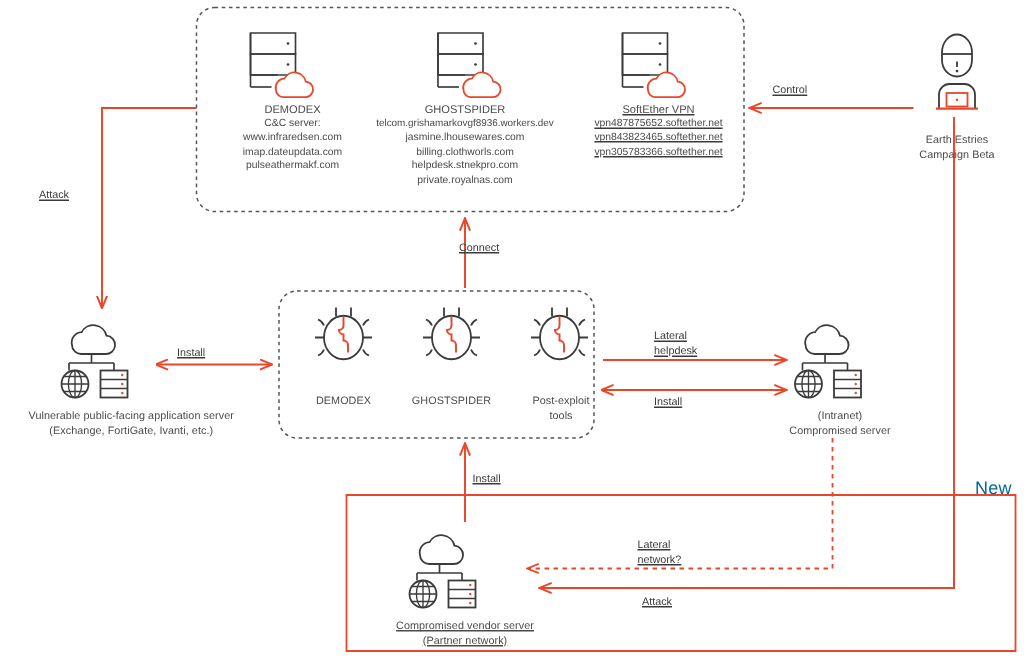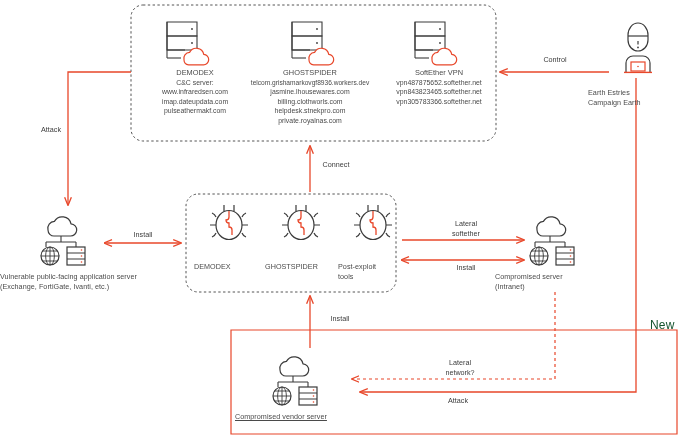--- a/index.html
+++ b/index.html
@@ -14,34 +14,35 @@
     background:#ffffff;
     overflow:hidden;
   }
   #svg-layer{
     position:absolute;
     left:0;top:0;
     width:690px;height:439px;
   }
   .node-label{
     position:absolute;
-    text-align:left;
+    text-align:center;
     font-size:7.2px;
     line-height:9.5px;
     color:#4a4a4a;
     letter-spacing:0.05px;
     white-space:nowrap;
   }
   .edge-label{
     position:absolute;
-    text-align:center;
+    text-align:left;
     font-size:7.2px;
     line-height:9.5px;
     color:#3b3b3b;
     white-space:nowrap;
+    text-decoration:underline;
   }
   .c2-title{
     font-size:7.4px;
     line-height:10px;
     color:#4a4a4a;
     text-align:center;
     white-space:nowrap;
   }
   .c2-line{
     font-size:6.9px;
@@ -50,21 +51,21 @@
     text-align:center;
     white-space:nowrap;
   }
   .c2-col{
     position:absolute;
     text-align:center;
   }
   .new-badge{
     position:absolute;
     font-size:12px;
-    color:#14532d;
+    color:#0369a1;
     letter-spacing:0.2px;
   }
 </style>
 </head>
 <body>
 
 <div id="stage">
 
   <svg id="svg-layer" viewBox="0 0 690 439">
     <defs>
@@ -219,68 +220,69 @@
 
   <div class="c2-col" style="left:230px;top:68px;width:160px;">
     <div class="c2-title">GHOSTSPIDER</div>
     <div class="c2-line" style="font-size:6.6px;">telcom.grishamarkovgf8936.workers.dev</div>
     <div class="c2-line">jasmine.lhousewares.com</div>
     <div class="c2-line">billing.clothworls.com</div>
     <div class="c2-line">helpdesk.stnekpro.com</div>
     <div class="c2-line">private.royalnas.com</div>
   </div>
 
-  <div class="c2-col" style="left:375px;top:68px;width:128px;">
+  <div class="c2-col" style="left:375px;top:68px;width:128px;text-decoration:underline;">
     <div class="c2-title">SoftEther VPN</div>
     <div class="c2-line">vpn487875652.softether.net</div>
     <div class="c2-line">vpn843823465.softether.net</div>
     <div class="c2-line">vpn305783366.softether.net</div>
   </div>
 
   <div class="node-label" style="left:588px;top:88px;width:100px;">
     <div>Earth Estries</div>
-    <div>Campaign Earth</div>
+    <div>Campaign Beta</div>
   </div>
 
   <div class="node-label" style="left:194px;top:262px;width:70px;">
     <div>DEMODEX</div>
   </div>
   <div class="node-label" style="left:265px;top:262px;width:72px;">
     <div>GHOSTSPIDER</div>
   </div>
   <div class="node-label" style="left:338px;top:262px;width:72px;">
     <div>Post-exploit</div>
     <div>tools</div>
   </div>
 
   <div class="node-label" style="left:0px;top:272px;width:175px;">
     <div>Vulnerable public-facing application server</div>
     <div>(Exchange, FortiGate, Ivanti, etc.)</div>
   </div>
 
   <div class="node-label" style="left:495px;top:272px;width:130px;">
+    <div>(Intranet)</div>
     <div>Compromised server</div>
-    <div>(Intranet)</div>
   </div>
 
   <div class="node-label" style="left:235px;top:412px;width:150px;text-decoration:underline;">
     <div>Compromised vendor server</div>
+    <div>(Partner network)</div>
   </div>
 
   <div class="edge-label" style="left:515px;top:55px;width:80px;">Control</div>
 
   <div class="edge-label" style="left:26px;top:125px;width:50px;">Attack</div>
 
   <div class="edge-label" style="left:306px;top:160px;width:60px;">Connect</div>
 
   <div class="edge-label" style="left:118px;top:230px;width:50px;">Install</div>
 
   <div class="edge-label" style="left:436px;top:219px;width:60px;">
     <div>Lateral</div>
-    <div>softether</div>
+    <div>helpdesk</div>
   </div>
 
   <div class="edge-label" style="left:436px;top:263px;width:60px;">Install</div>
 
   <div class="edge-label" style="left:315px;top:314px;width:50px;">Install</div>
 
   <div class="edge-label" style="left:425px;top:358px;width:70px;">
     <div>Lateral</div>
     <div>network?</div>
   </div>

